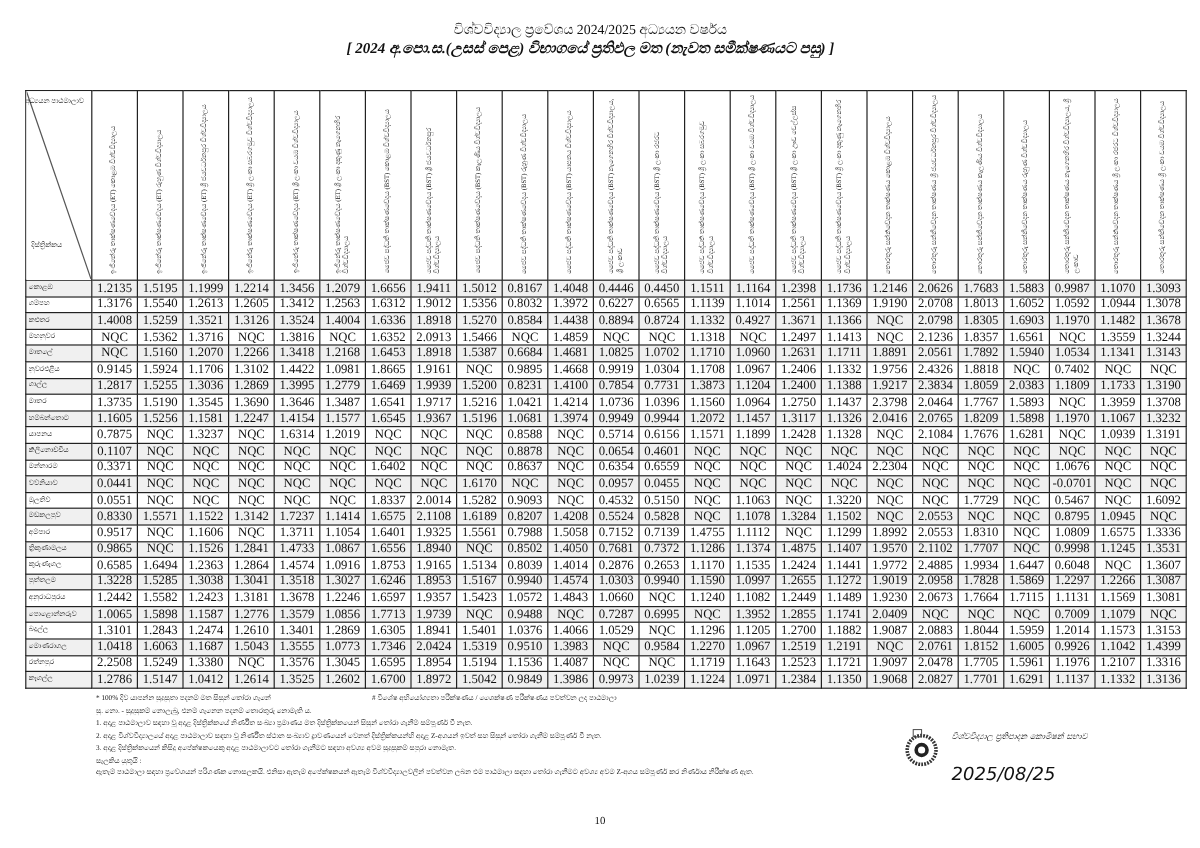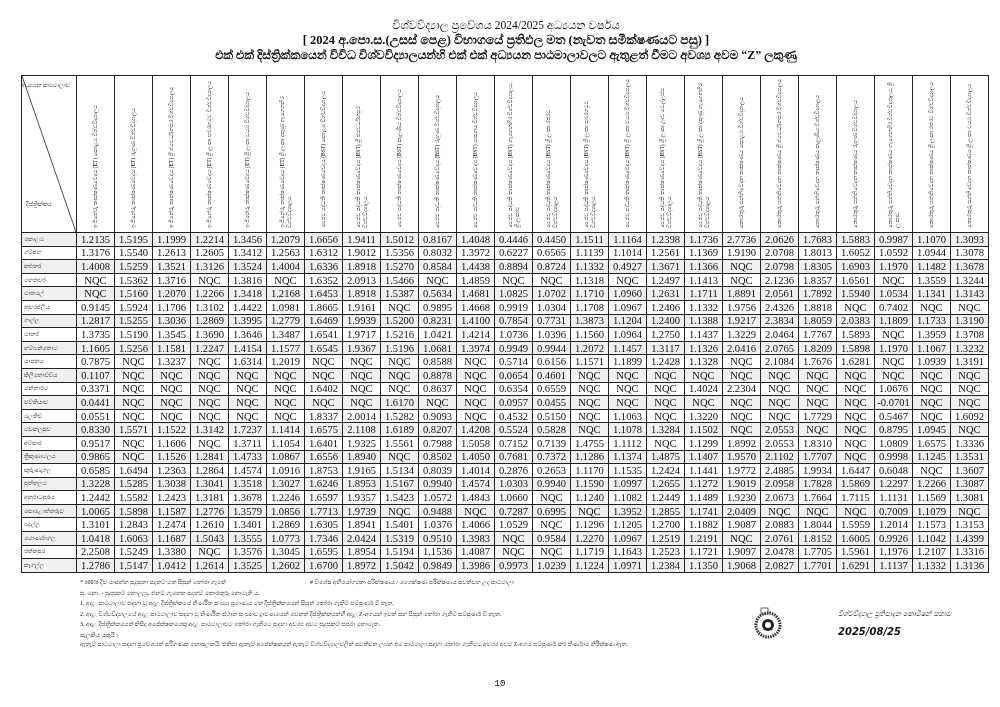--- a/index.html
+++ b/index.html
@@ -1,45 +1,44 @@
 <!DOCTYPE html>
 <html><head>
 <meta charset="utf-8">
 <style>
   html, body { margin: 0; padding: 0; background: #ffffff; }
   body { width: 1000px; height: 707px; position: relative; overflow: hidden; font-family: "Liberation Serif", serif; color: #111; }
-  .title-block { position: absolute; left: 16px; top: 18px; width: 980px; text-align: center; }
+  .title-block { position: absolute; left: 2px; top: 18px; width: 980px; text-align: center; }
   .title-line { font-size: 11.5px; line-height: 14px; white-space: nowrap; }
-  .title-line.l2 { font-size: 12.5px; font-weight: bold; line-height: 16px; }
+  .title-line.l2 { font-size: 12.5px; font-weight: bold; line-height: 16px; font-style: italic; }
   .title-line.l3 { font-size: 12px; font-weight: bold; }
   table.grid { position: absolute; left: 21px; top: 75px; border-collapse: collapse; table-layout: fixed; }
   table.grid td, table.grid th { border: 1.3px solid #222; padding: 0; text-align: center; font-size: 10.6px; height: 12.6px; line-height: 11px; white-space: nowrap; overflow: hidden; }
   table.grid th.col-h { height: 155px; vertical-align: bottom; background: #fff; font-weight: normal; }
   table.grid th.col-h .vt { writing-mode: vertical-rl; transform: rotate(180deg); font-size: 5.6px; line-height: 7px; text-align: left; display: inline-block; max-height: 150px; white-space: normal; padding: 2px 0; }
   table.grid th.corner { position: relative; height: 155px; background: #fff; font-weight: normal; }
   .corner-diag { position: absolute; left: 0; top: 0; width: 100%; height: 100%; }
   .corner-top { position: absolute; right: 6px; top: 6px; font-size: 6px; line-height: 7px; text-align: left; }
   .corner-bot { position: absolute; left: 4px; bottom: 22px; font-size: 6px; }
   table.grid td.rl { text-align: left; font-size: 6px; padding-left: 2px; width: 52px; }
   tr.shade td { background: #f0f0f0; }
   .notes { position: absolute; left: 80px; top: 577px; width: 560px; font-size: 6px; line-height: 10.5px; white-space: nowrap; }
   .notes .star { display: inline-block; width: 230px; }
   .seal { position: absolute; left: 752px; top: 607px; width: 32px; height: 32px; }
-  .sign { position: absolute; left: 838px; top: 610px; font-family: "DejaVu Sans", sans-serif; font-style: italic; }
+  .sign { position: absolute; left: 793px; top: 610px; font-family: "DejaVu Sans", sans-serif; font-style: italic; }
   .sign .s1 { font-size: 7px; }
-  .sign .s2 { font-size: 10px; font-weight: bold; margin-top: 8px; }
-  .page-no { position: absolute; left: 0; top: 679px; width: 1000px; text-align: center; font-size: 9px; font-family: Liberation Mono, monospace; }
+  .sign .s2 { font-size: 15px; font-weight: normal; margin-top: 18px; }
+  .page-no { position: absolute; left: 0; top: 679px; width: 1000px; text-align: center; font-size: 9px; font-family: Liberation Serif, serif; }
 </style>
 </head>
 <body>
 
 <div class="title-block">
   <div class="title-line">විශ්වවිද්‍යාල ප්‍රවේශය 2024/2025 අධ්‍යයන වර්ෂය</div>
   <div class="title-line l2">[ 2024 අ.පො.ස.(උසස් පෙළ) විභාගයේ ප්‍රතිඵල මත (නැවත සමීක්ෂණයට පසු) ]</div>
-  <div class="title-line l3">එක් එක් දිස්ත්‍රික්කයෙන් විවිධ විශ්වවිද්‍යාලයන්හි එක් එක් අධ්‍යයන පාඨමාලාවලට ඇතුළත් වීමට අවශ්‍ය අවම “Z” ලකුණු</div>
 </div>
 
 <table class="grid" id="zgrid">
   <thead>
     <tr id="head-row">
       <th class="corner">
         <svg class="corner-diag" viewBox="0 0 54 155" preserveAspectRatio="none">
             <line x1="0" y1="0" x2="54" y2="155" stroke="#555" stroke-width="1"></line>
           </svg>
         <span class="corner-top">අධ්‍යයන පාඨමාලාව</span>
@@ -84,21 +83,21 @@
         <td>1.9411</td>
         <td>1.5012</td>
         <td>0.8167</td>
         <td>1.4048</td>
         <td>0.4446</td>
         <td>0.4450</td>
         <td>1.1511</td>
         <td>1.1164</td>
         <td>1.2398</td>
         <td>1.1736</td>
-        <td>2.7736</td>
+        <td>1.2146</td>
         <td>2.0626</td>
         <td>1.7683</td>
         <td>1.5883</td>
         <td>0.9987</td>
         <td>1.1070</td>
         <td>1.3093</td>
       </tr>
       <tr>
         <td class="rl">ගම්පහ</td>
         <td>1.3176</td>
@@ -184,21 +183,21 @@
         <td class="rl">මාතලේ</td>
         <td>NQC</td>
         <td>1.5160</td>
         <td>1.2070</td>
         <td>1.2266</td>
         <td>1.3418</td>
         <td>1.2168</td>
         <td>1.6453</td>
         <td>1.8918</td>
         <td>1.5387</td>
-        <td>0.5634</td>
+        <td>0.6684</td>
         <td>1.4681</td>
         <td>1.0825</td>
         <td>1.0702</td>
         <td>1.1710</td>
         <td>1.0960</td>
         <td>1.2631</td>
         <td>1.1711</td>
         <td>1.8891</td>
         <td>2.0561</td>
         <td>1.7892</td>
@@ -273,21 +272,21 @@
         <td>1.9717</td>
         <td>1.5216</td>
         <td>1.0421</td>
         <td>1.4214</td>
         <td>1.0736</td>
         <td>1.0396</td>
         <td>1.1560</td>
         <td>1.0964</td>
         <td>1.2750</td>
         <td>1.1437</td>
-        <td>1.3229</td>
+        <td>2.3798</td>
         <td>2.0464</td>
         <td>1.7767</td>
         <td>1.5893</td>
         <td>NQC</td>
         <td>1.3959</td>
         <td>1.3708</td>
       </tr>
       <tr class="shade">
         <td class="rl">හම්බන්තොට</td>
         <td>1.1605</td>

